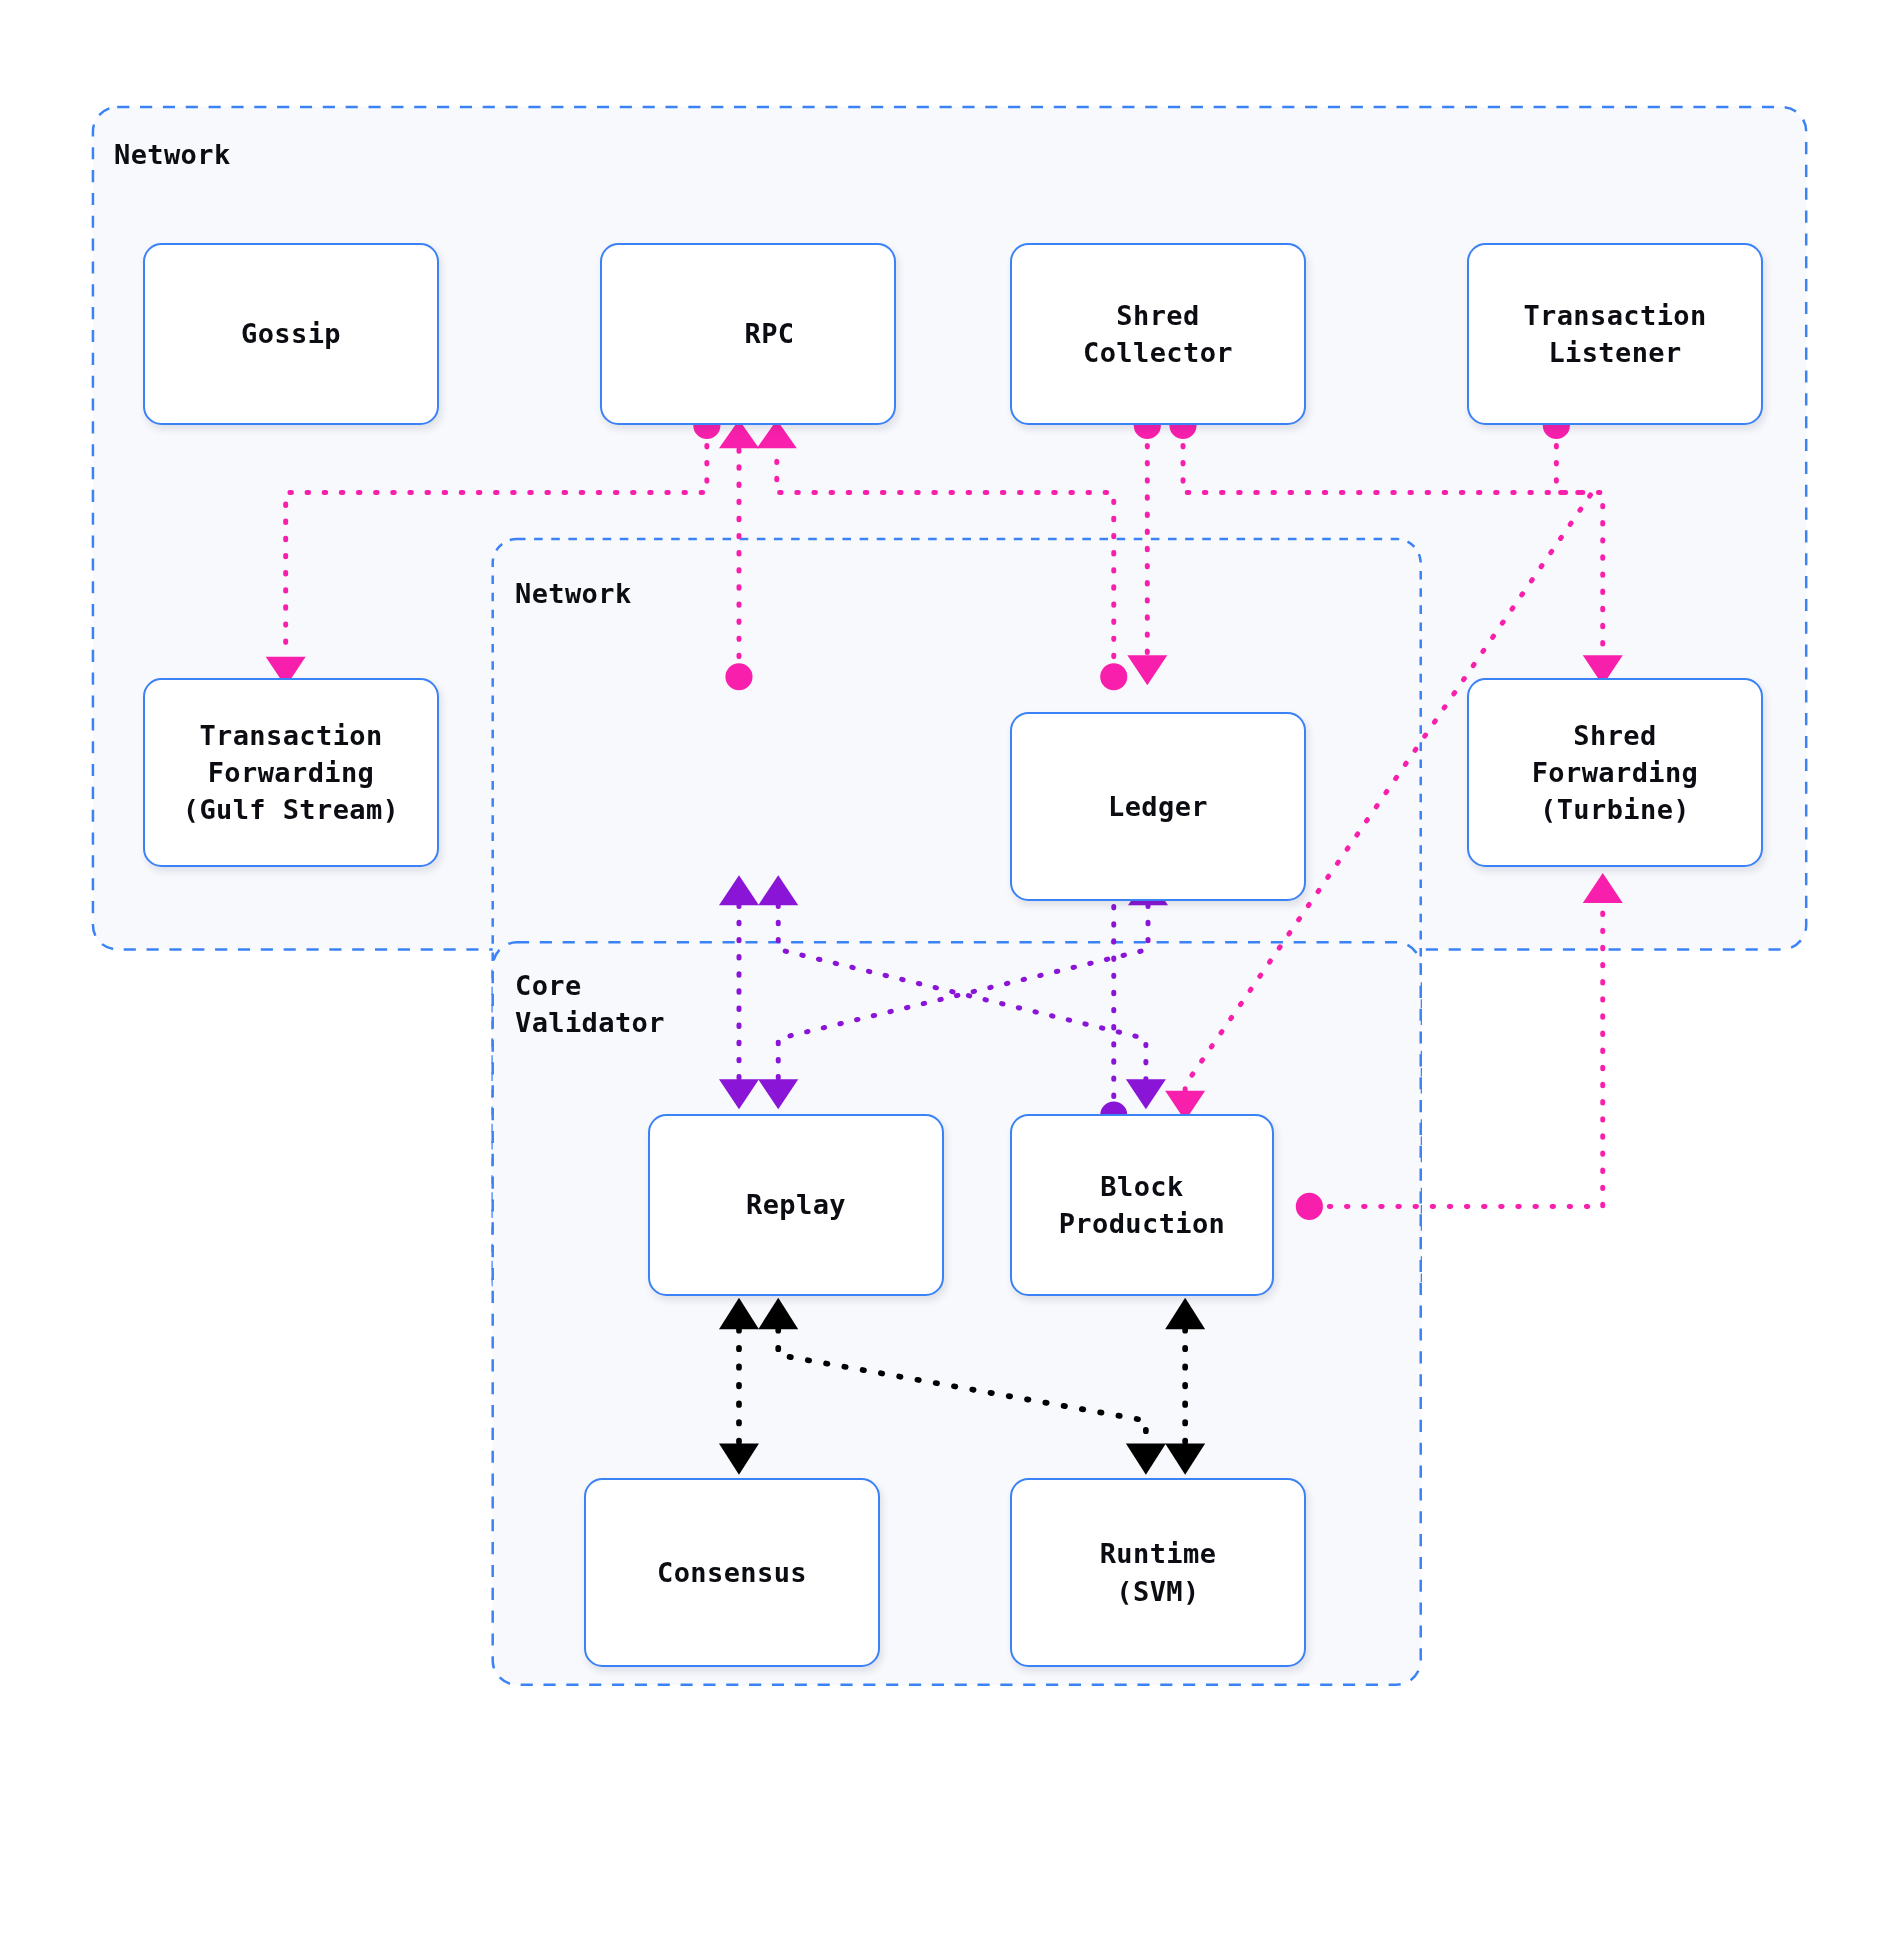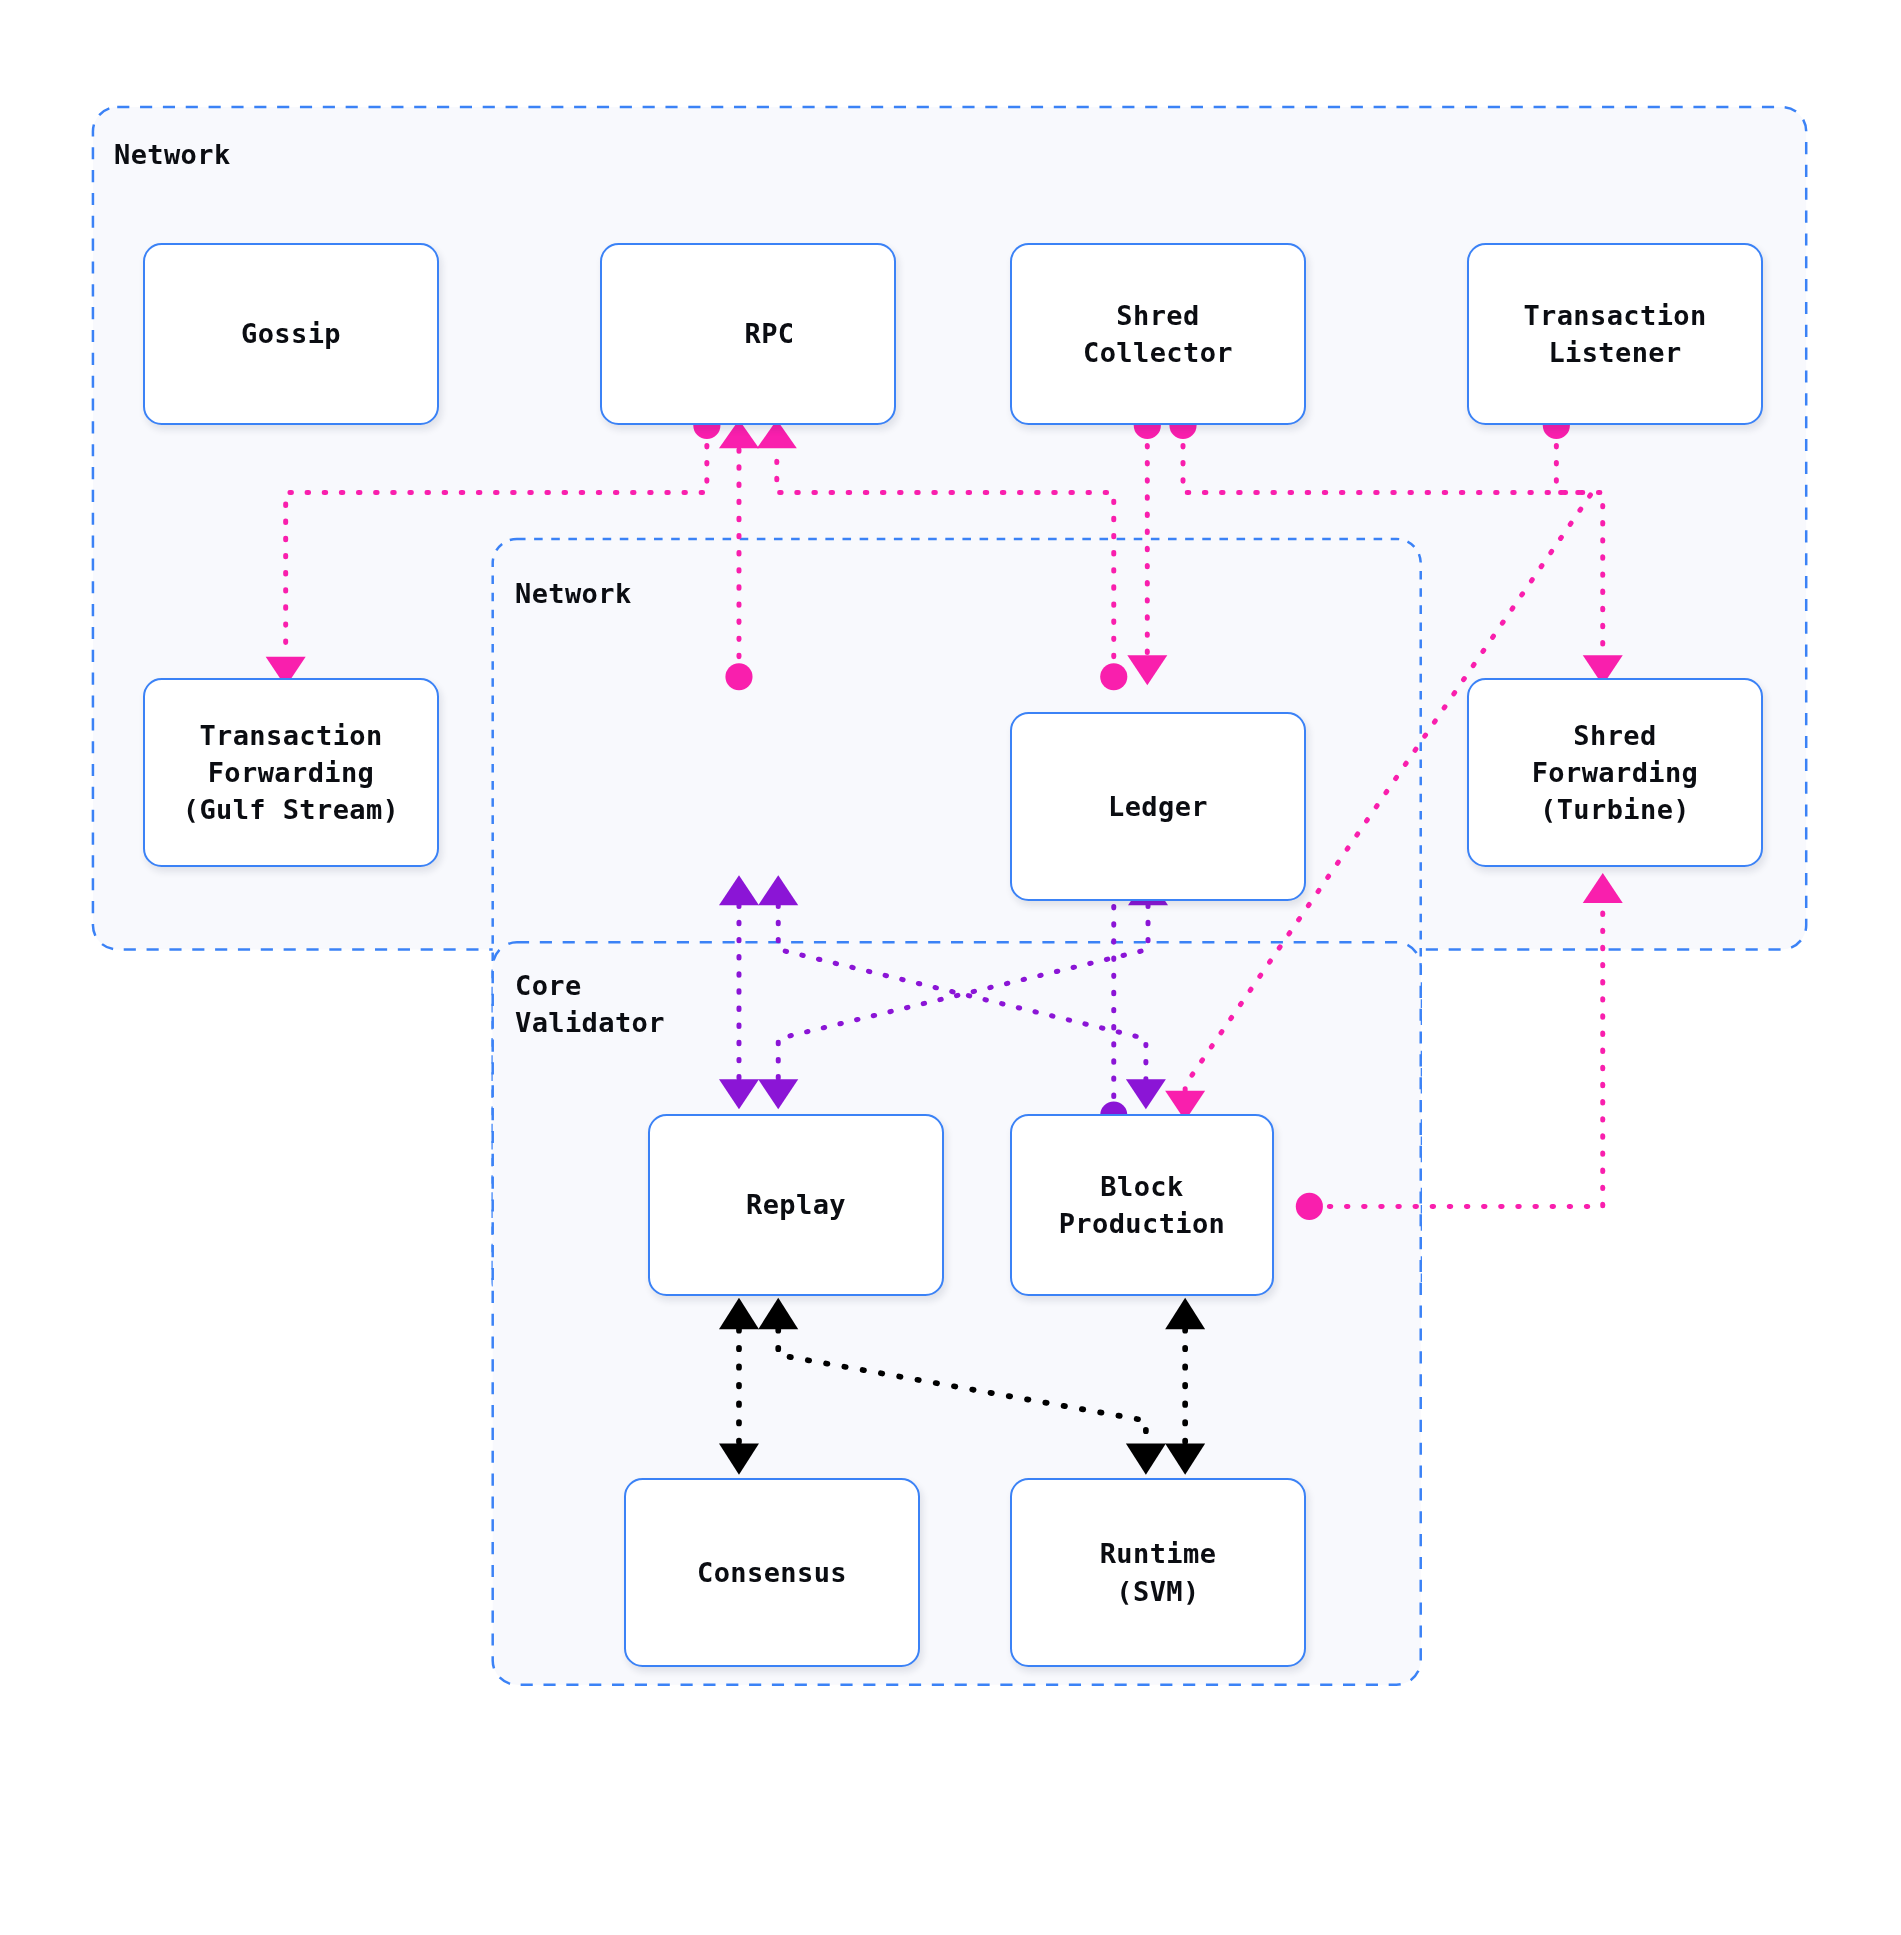--- a/index.html
+++ b/index.html
@@ -157,21 +157,21 @@
 (Gulf Stream)</div>
   <div class="node" style="left:1010px; top:678px; width:296px; height:189px;margin-top:34px;">Ledger</div>
   <div class="node" style="left:1467px; top:678px; width:296px; height:189px;">Shred
 Forwarding
 (Turbine)</div>
 
   <div class="node" style="left:600px; top:1114px; width:296px; height:182px;margin-left:48px;">Replay</div>
   <div class="node" style="left:1010px; top:1114px; width:264px; height:182px;">Block
 Production</div>
 
-  <div class="node" style="left:624px; top:1478px; width:296px; height:189px;">Consensus</div>
+  <div class="node" style="left:584px; top:1478px; width:296px; height:189px;">Consensus</div>
   <div class="node" style="left:1010px; top:1478px; width:296px; height:189px;">Runtime
 (SVM)</div>
 
   <div id="footer">
     
     
   </div>
 
 </div>
 

